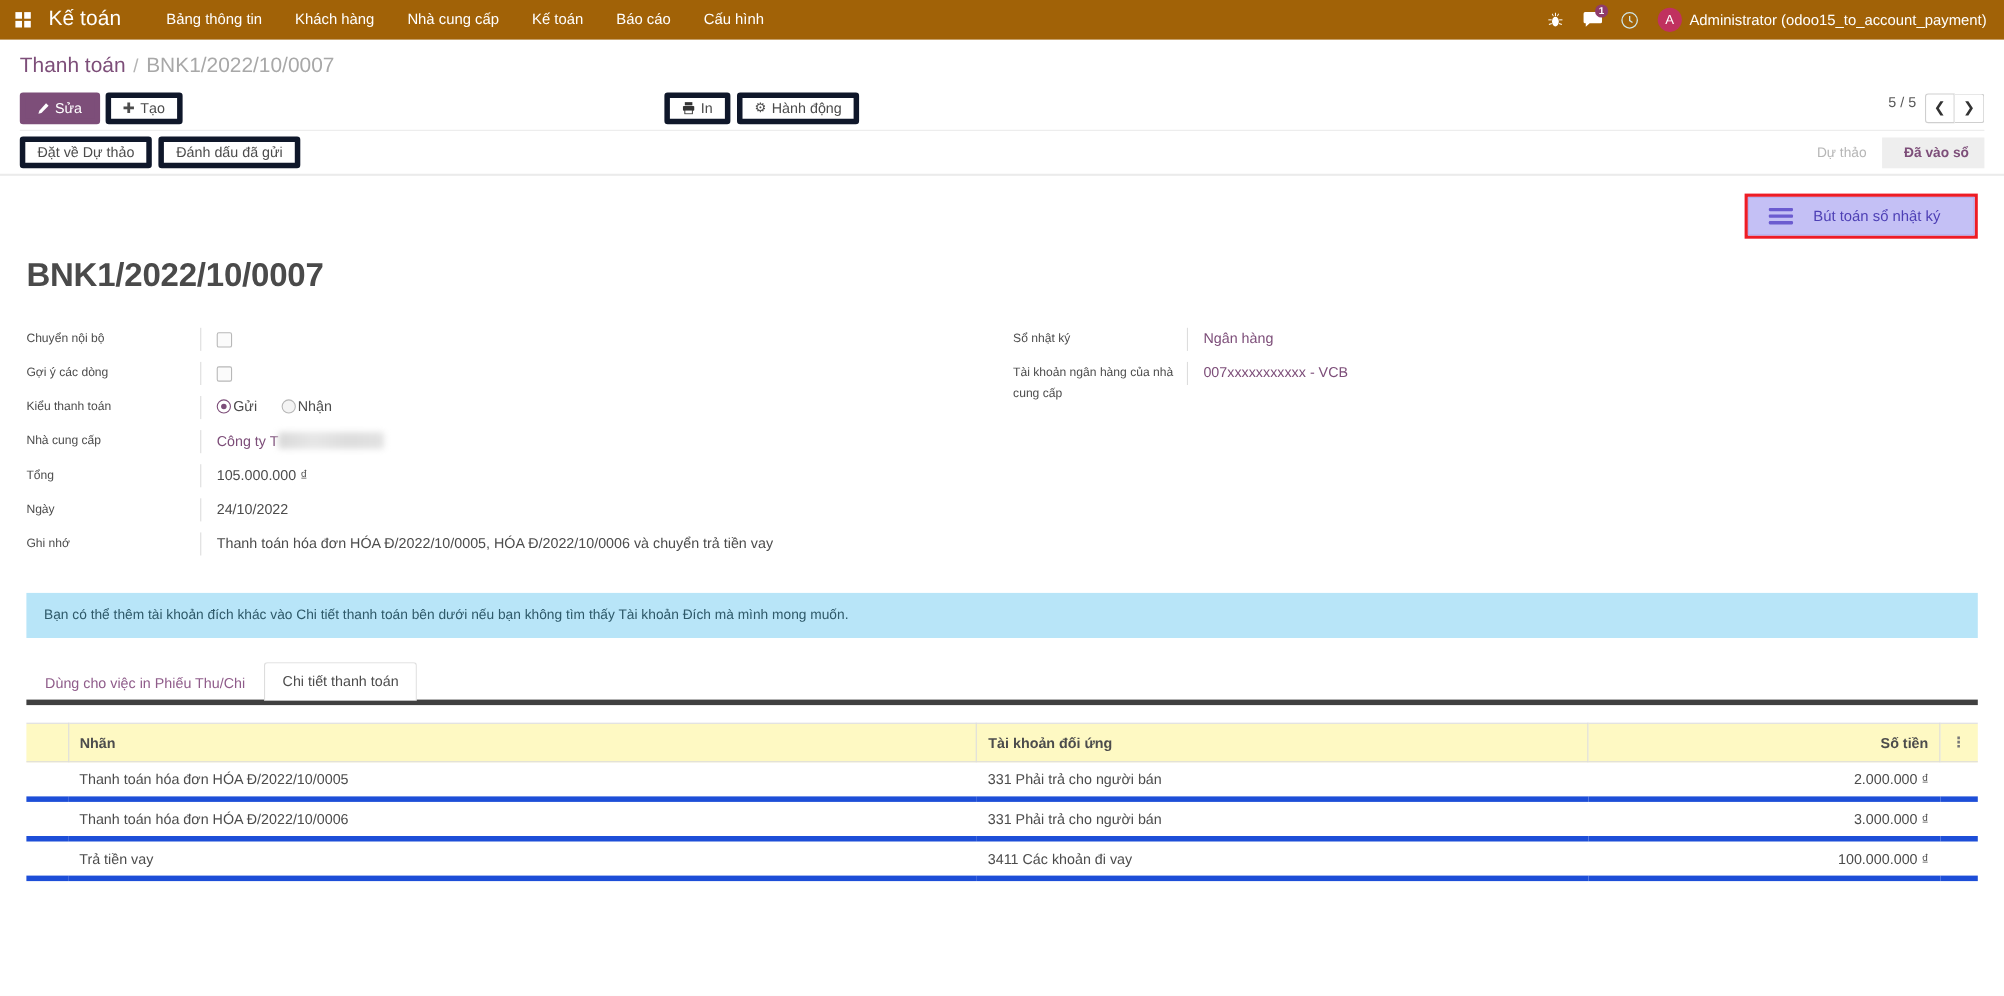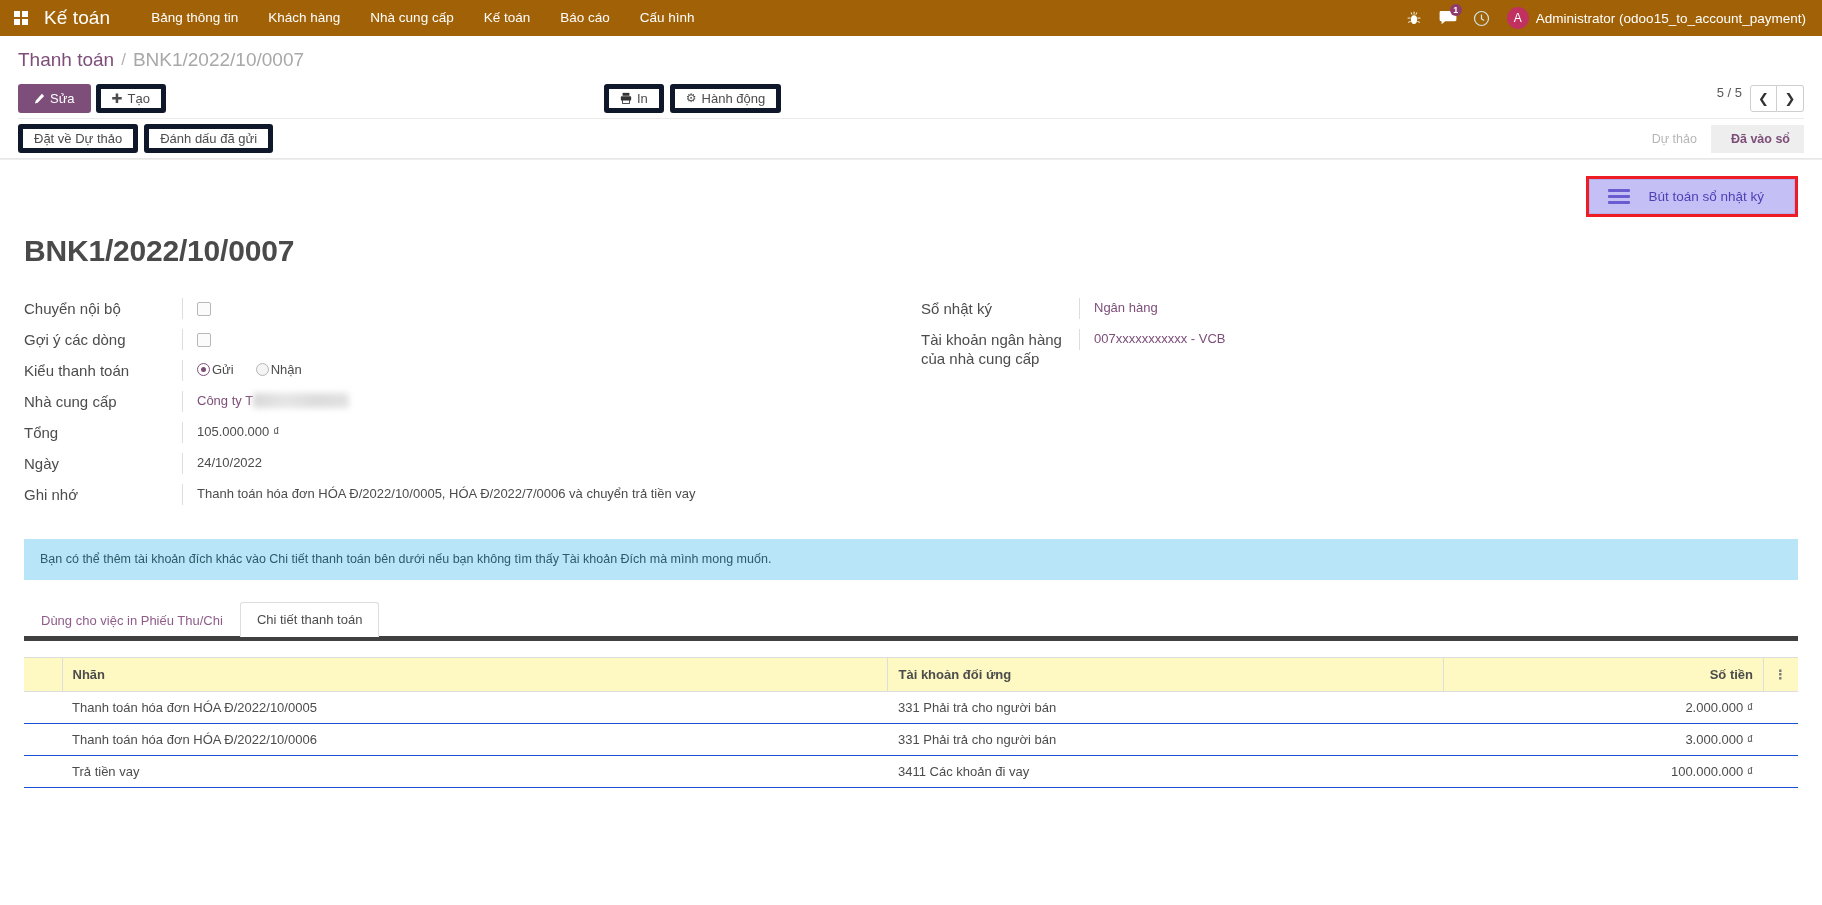--- a/index.html
+++ b/index.html
@@ -281,21 +281,21 @@
 
   .f-row {
     display: flex;
     align-items: flex-start;
     min-height: 31px;
     padding: 4px 0;
   }
   .f-label {
     width: 158px;
     flex: 0 0 158px;
-    font-size: 15px;
+    font-size: 11px;
     color: #4c4c4c;
     padding-top: 1px;
     line-height: 19px;
   }
   .f-label.wide { width: 158px; flex: 0 0 158px; }
   .f-value {
     border-left: 1px solid #dddddd;
     padding-left: 14px;
     min-height: 21px;
     font-size: 13px;
@@ -401,21 +401,21 @@
   table.lines-table thead th.num { text-align: right; }
   table.lines-table thead th.handle { width: 38px; border-right: 1px solid #dddddd; }
   table.lines-table thead th.optcol {
     width: 24px;
     text-align: center;
     border-right: none;
     color: #777;
     cursor: pointer;
   }
   table.lines-table tbody td {
-    border-bottom: 1px solid #1d4ed8;
+    border-bottom: 5px solid #1d4ed8;
     padding: 8px 10px;
     color: #4c4c4c;
     height: 28px;
     white-space: nowrap;
   }
   table.lines-table tbody td.num { text-align: right; }
   table.lines-table tbody td.handle { }
 
   .dots-ico { font-size: 13px; letter-spacing: 1px; }
 </style>
@@ -592,21 +592,21 @@
           <div class="f-value monetary">105.000.000 ₫</div>
         </div>
 
         <div class="f-row">
           <div class="f-label">Ngày</div>
           <div class="f-value">24/10/2022</div>
         </div>
 
         <div class="f-row">
           <div class="f-label">Ghi nhớ</div>
-          <div class="f-value" style="white-space:nowrap;">Thanh toán hóa đơn HÓA Đ/2022/10/0005, HÓA Đ/2022/7/0006 và chuyển trả tiền vay</div>
+          <div class="f-value" style="white-space:nowrap;">Thanh toán hóa đơn HÓA Đ/2022/10/0005, HÓA Đ/2022/10/0006 và chuyển trả tiền vay</div>
         </div>
 
       </div>
 
       <div class="form-col right">
 
         <div class="f-row">
           <div class="f-label wide">Sổ nhật ký</div>
           <div class="f-value link">Ngân hàng</div>
         </div>

